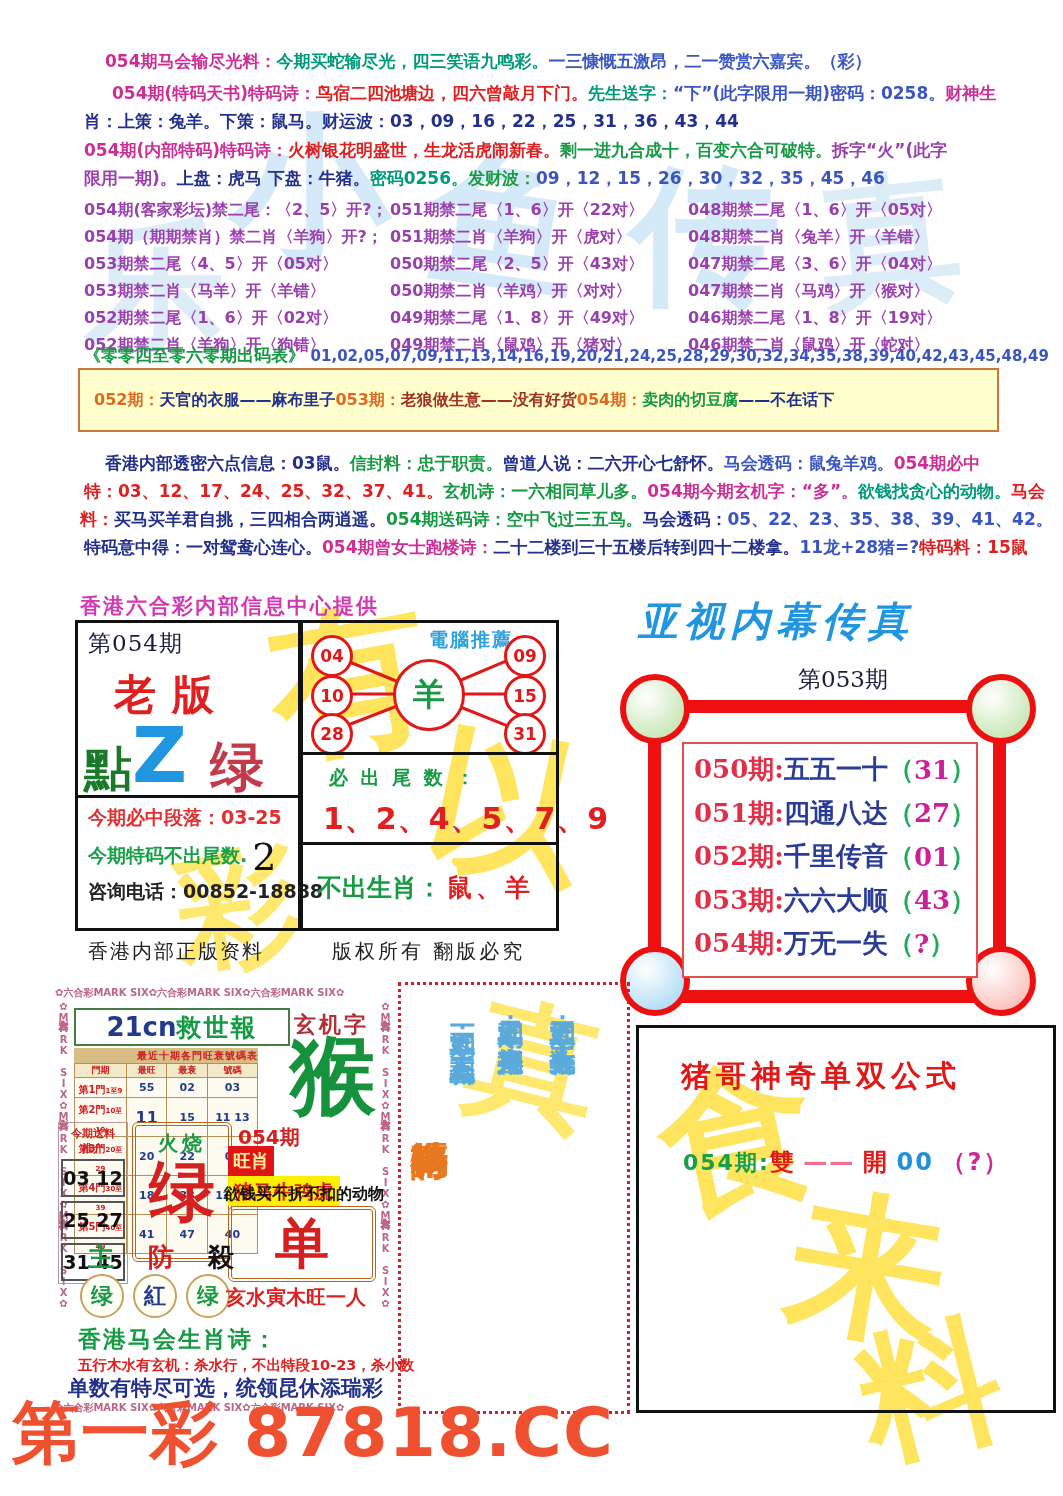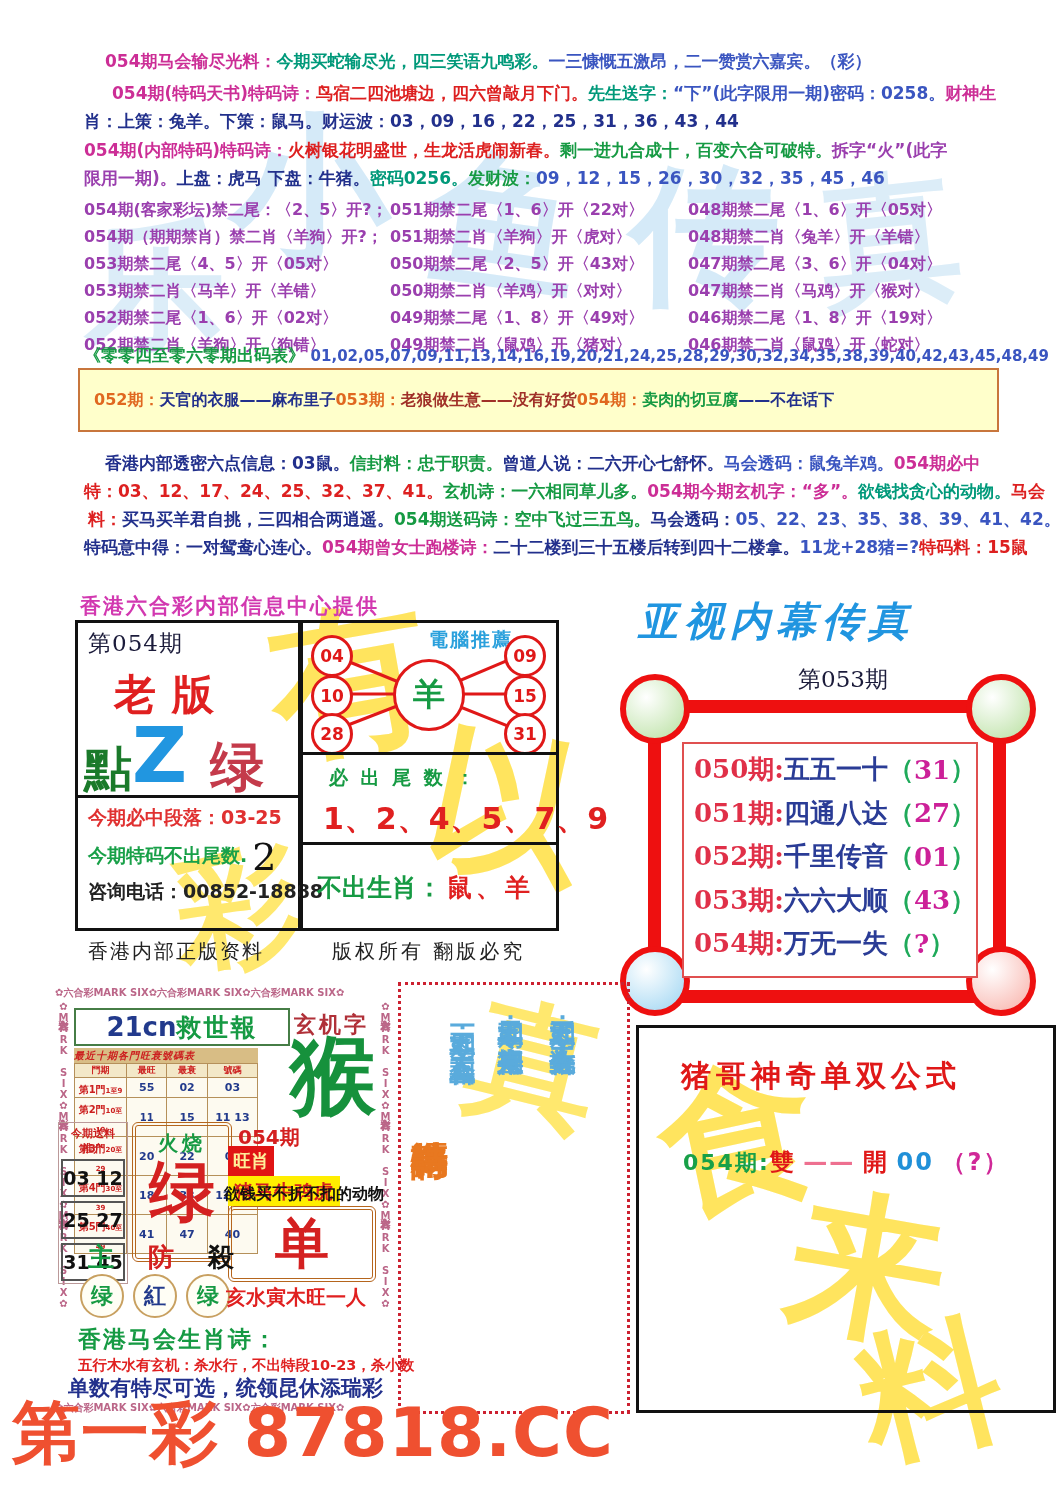--- a/index.html
+++ b/index.html
@@ -103,21 +103,21 @@
       <span class="c-orange">054期：</span><span class="c-green">卖肉的切豆腐</span><span class="c-navy">——不在话下</span>
     </span>
   </div>
 
   <div class="abs topline" style="left:105px;top:452px;">
     <span class="c-navy">香港内部透密六点信息：03鼠。</span><span class="c-green">信封料：忠于职责。</span><span class="c-navy">曾道人说：二六开心七舒怀。</span><span class="c-blue">马会透码：鼠兔羊鸡。</span><span class="c-pink">054期必中</span>
   </div>
   <div class="abs topline" style="left:84px;top:480px;">
     <span class="c-red">特：03、12、17、24、25、32、37、41。</span><span class="c-green">玄机诗：一六相同草儿多。</span><span class="c-pink">054期今期玄机字：“多”。</span><span class="c-teal">欲钱找贪心的动物。</span><span class="c-red">马会</span>
   </div>
-  <div class="abs topline" style="left:88px;top:508px;text-align:center;">
+  <div class="abs topline" style="left:80px;top:508px;text-align:center;">
     <span class="c-red">料：</span><span class="c-navy">买马买羊君自挑，三四相合两逍遥。</span><span class="c-green">054期送码诗：空中飞过三五鸟。</span><span class="c-navy">马会透码：</span><span class="c-blue">05、22、23、35、38、39、41、42。</span>
   </div>
   <div class="abs topline" style="left:84px;top:536px;">
     <span class="c-navy">特码意中得：一对鸳鸯心连心。</span><span class="c-pink">054期曾女士跑楼诗：</span><span class="c-navy">二十二楼到三十五楼后转到四十二楼拿。</span><span class="c-blue">11龙+28猪=?</span><span class="c-red">特码料：15鼠</span>
   </div>
 
   <div class="abs b layer" style="left:80px;top:592px;font-size:21px;color:#d238b0;letter-spacing:2px;">香港六合彩内部信息中心提供</div>
 
   <div class="abs layer" style="left:75px;top:620px;width:220px;height:305px;border:3px solid #111;">
     <div class="abs serif" style="left:10px;top:5px;font-size:23px;color:#1b1b3a;letter-spacing:1px;">第054期</div>
@@ -228,38 +228,38 @@
   <div class="abs mstrip vtext" style="left:377px;top:1001px;width:16px;height:399px;">✿六合彩MARK SIX✿六合彩MARK SIX✿六合彩MARK SIX✿</div>
 
   <div class="abs layer" style="left:74px;top:1008px;width:212px;height:34px;border:2px solid #467d46;display:flex;align-items:center;justify-content:center;white-space:nowrap;">
     <span class="b" style="font-size:26px;color:#223a8c;">21cn</span>
     <span class="b" style="font-size:25px;color:#169a43;letter-spacing:2px;">救世報</span>
   </div>
   <div class="abs b layer" style="left:294px;top:1010px;font-size:22px;color:#b03038;letter-spacing:3px;">玄机字</div>
   <div class="abs b layer" style="left:290px;top:1032px;font-size:86px;color:#16913c;line-height:1;">猴</div>
 
   <div class="abs layer" style="left:74px;top:1048px;width:184px;">
-    <div class="b" style="background:#d8bd85;color:#cc2020;font-size:10px;text-align:left;height:15px;line-height:15px;letter-spacing:1px;font-style:italic;">最近十期各門旺衰號碼表</div>
+    <div class="b" style="background:#d8bd85;color:#cc2020;font-size:10px;text-align:right;height:15px;line-height:15px;letter-spacing:1px;">最近十期各門旺衰號碼表</div>
     <table class="tbl" style="width:184px;background:#fdfaf0;">
       <tbody>
           <tr style="background:#f3e8c8;">
         <td style="width:52px;color:#cc2020;font-size:9px;">門期</td>
         <td style="width:40px;color:#cc2020;font-size:9px;">最旺</td>
         <td style="width:40px;color:#cc2020;font-size:9px;">最衰</td>
         <td style="width:50px;color:#cc2020;font-size:9px;">號碼</td>
       </tr>
       <tr>
         <td><span style="color:#cc2020;font-size:10px;">第1門</span><span style="color:#cc2020;font-size:7px;">1至9</span></td>
         <td style="color:#223a8c;font-size:11px;">55</td>
         <td style="color:#223a8c;font-size:11px;">02</td>
         <td style="color:#223a8c;font-size:11px;">03</td>
       </tr>
       <tr>
         <td><span style="color:#cc2020;font-size:10px;">第2門</span><span style="color:#cc2020;font-size:7px;">10至19</span></td>
-        <td style="color:#223a8c;font-size:10px;margin-left:12px;">11</td>
+        <td style="color:#223a8c;font-size:16px;margin-left:12px;">11</td>
         <td style="color:#223a8c;font-size:11px;">15</td>
         <td style="color:#223a8c;font-size:11px;">11 13</td>
       </tr>
       <tr>
         <td><span style="color:#cc2020;font-size:10px;">第3門</span><span style="color:#cc2020;font-size:7px;">20至29</span></td>
         <td style="color:#223a8c;font-size:11px;">20</td>
         <td style="color:#223a8c;font-size:11px;">22</td>
         <td style="color:#223a8c;font-size:11px;">09</td>
       </tr>
       <tr>

